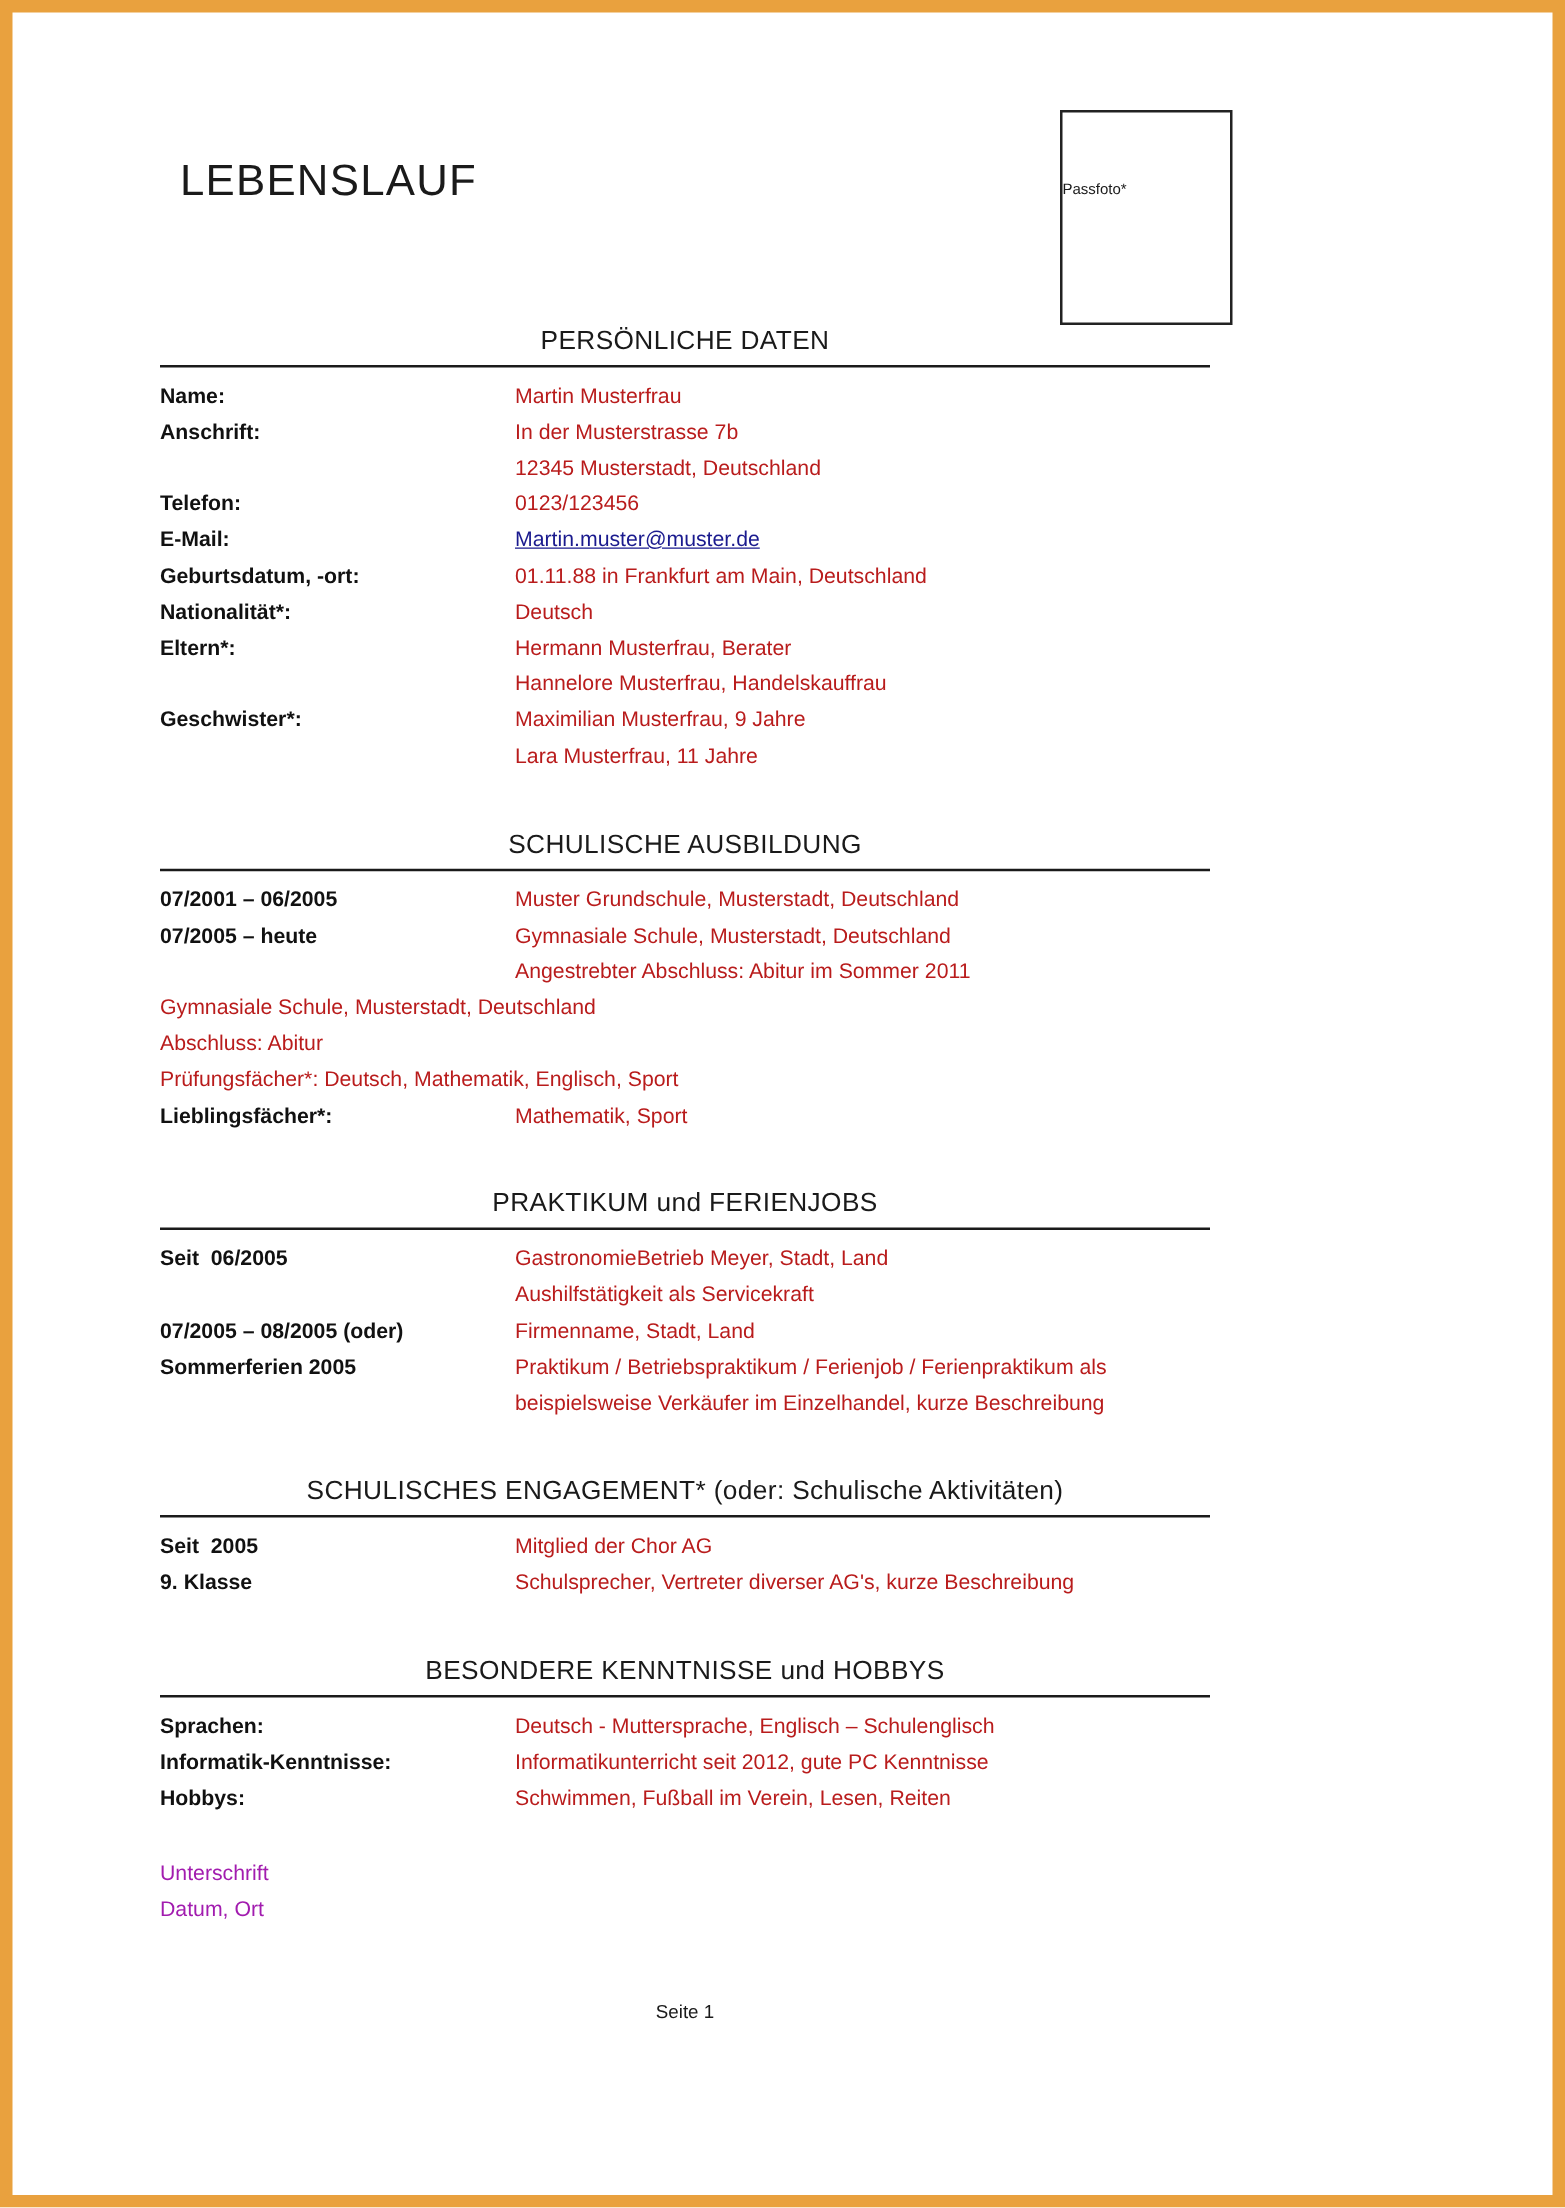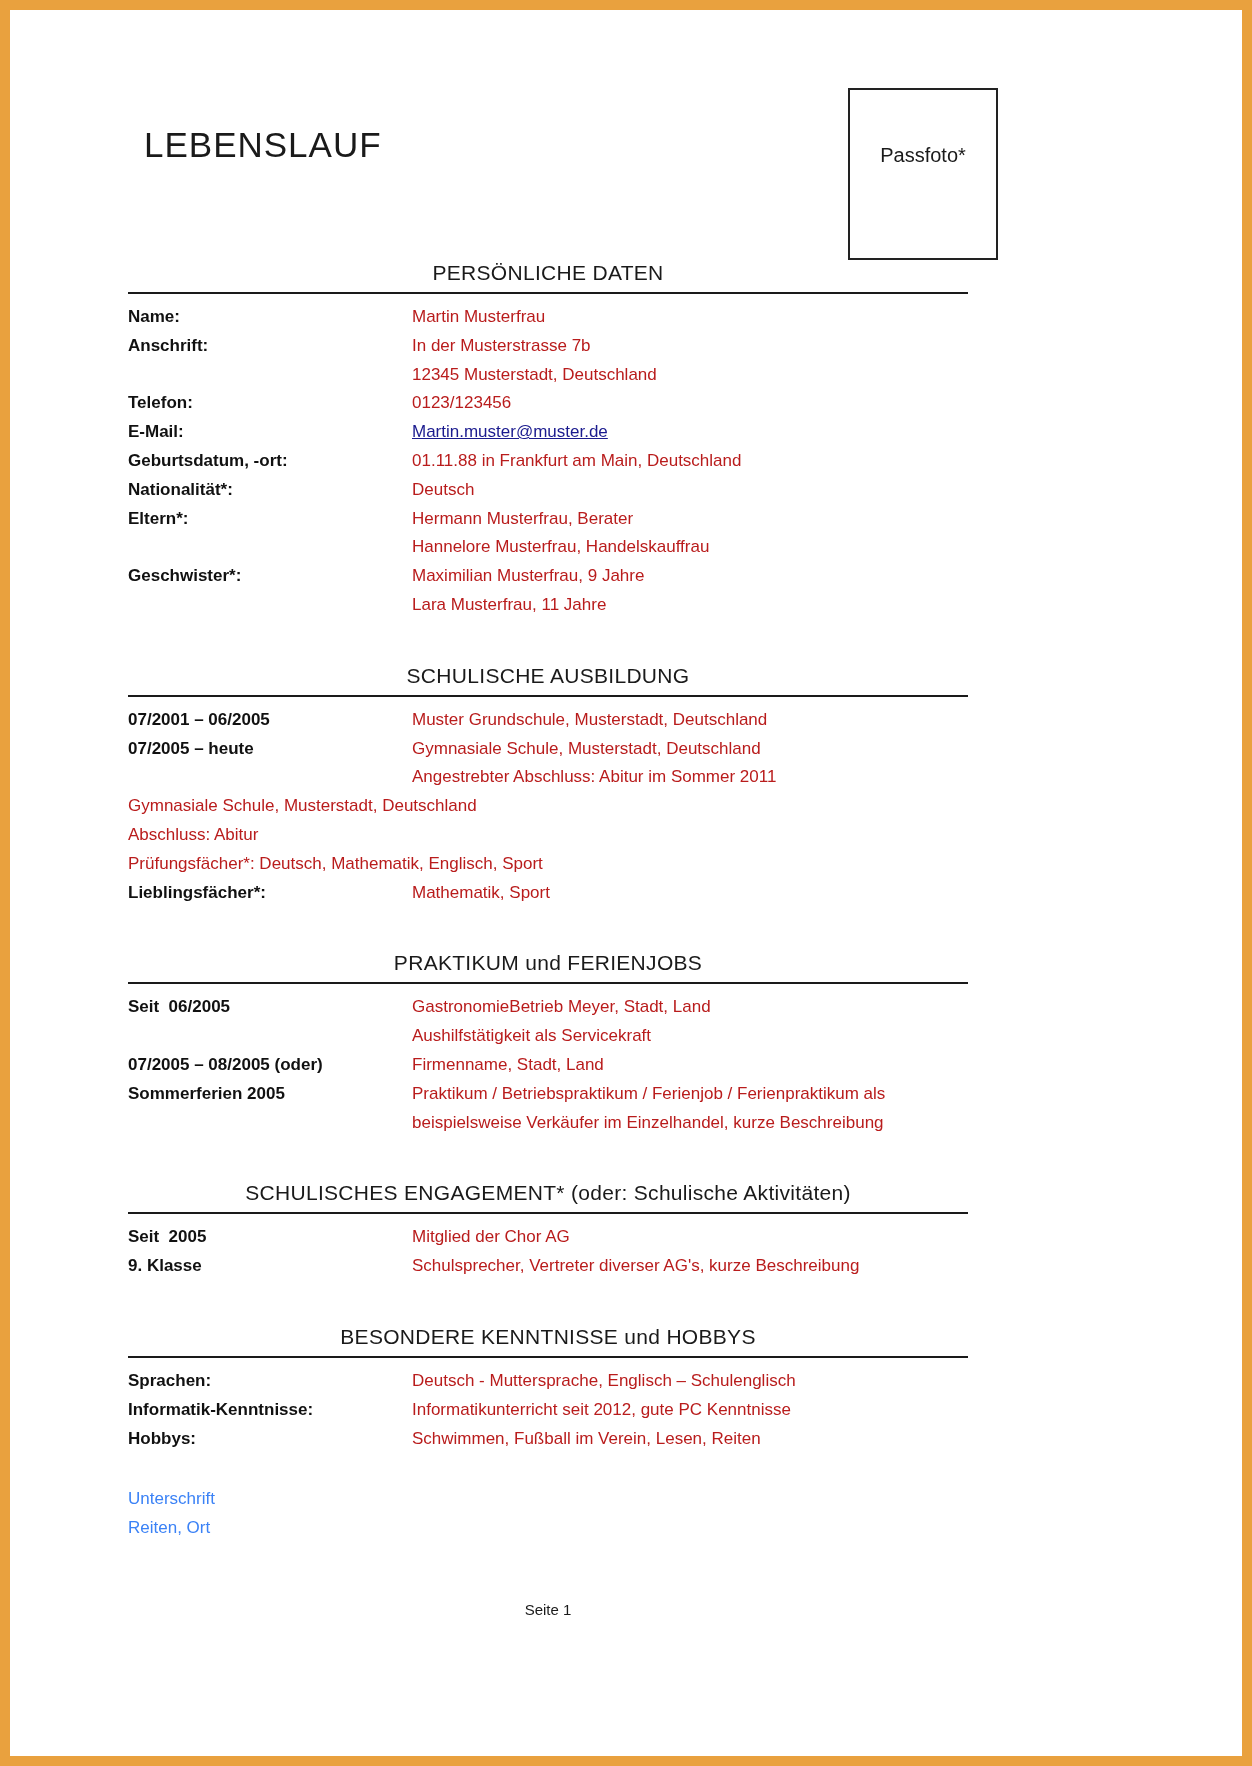--- a/index.html
+++ b/index.html
@@ -25,25 +25,25 @@
   }
   .doc-title {
     margin: 16px; padding-top: 108px;
     font-size: 35px; font-weight: 400;
     letter-spacing: 1px; color: #1a1a1a;
     line-height: 41px;
   }
   .passfoto-box {
     position: absolute;
     left: 848px; top: 88px;
-    width: 150px; height: 172px;
+    width: 138px; height: 172px;
     border: 2px solid #222;
-    text-align: center;
+    text-align: left;
     padding-top: 54px;
-    font-size: 20px; color: #1a1a1a;
+    font-size: 12px; color: #1a1a1a;
     background: #fff;
   }
   .section { margin-top: 44px; }
   .section:first-child { margin-top: 96px; }
   .section-heading {
     font-size: 21px; font-weight: 400;
     letter-spacing: 0.3px; color: #1a1a1a;
     line-height: 24px;
     text-align: center;
   }
@@ -61,21 +61,21 @@
     white-space: pre-wrap;
   }
   .label-line { font-weight: 700; color: #111; }
   .value-line { font-weight: 400; color: #b91c1c; }
   .value-line.link {
     color: var(--link-color);
     text-decoration: underline;
     cursor: pointer;
   }
   .footer-block { margin-top: 32px; }
-  .footer-line { font-size: 17px; line-height: 28.8px; color: #3b82f6; }
+  .footer-line { font-size: 17px; line-height: 28.8px; color: #a21caf; }
   .page-number {
     margin-top: 58px;
     text-align: center;
     font-size: 15px; color: #1a1a1a;
     width: 100%;
     padding-bottom: 40px;
   }
 </style>
 </head>
 <body>
@@ -272,17 +272,17 @@
           </div>
           <div class="col-value">
             <div class="line value-line">Schwimmen, Fußball im Verein, Lesen, Reiten</div>
           </div>
         </div>
       </section>
     </div>
 
   <div class="footer-block">
     <div class="footer-line">Unterschrift</div>
-    <div class="footer-line">Reiten, Ort</div>
+    <div class="footer-line">Datum, Ort</div>
   </div>
 
   <div class="page-number">Seite 1</div>
 </div>
 
 </body></html>

